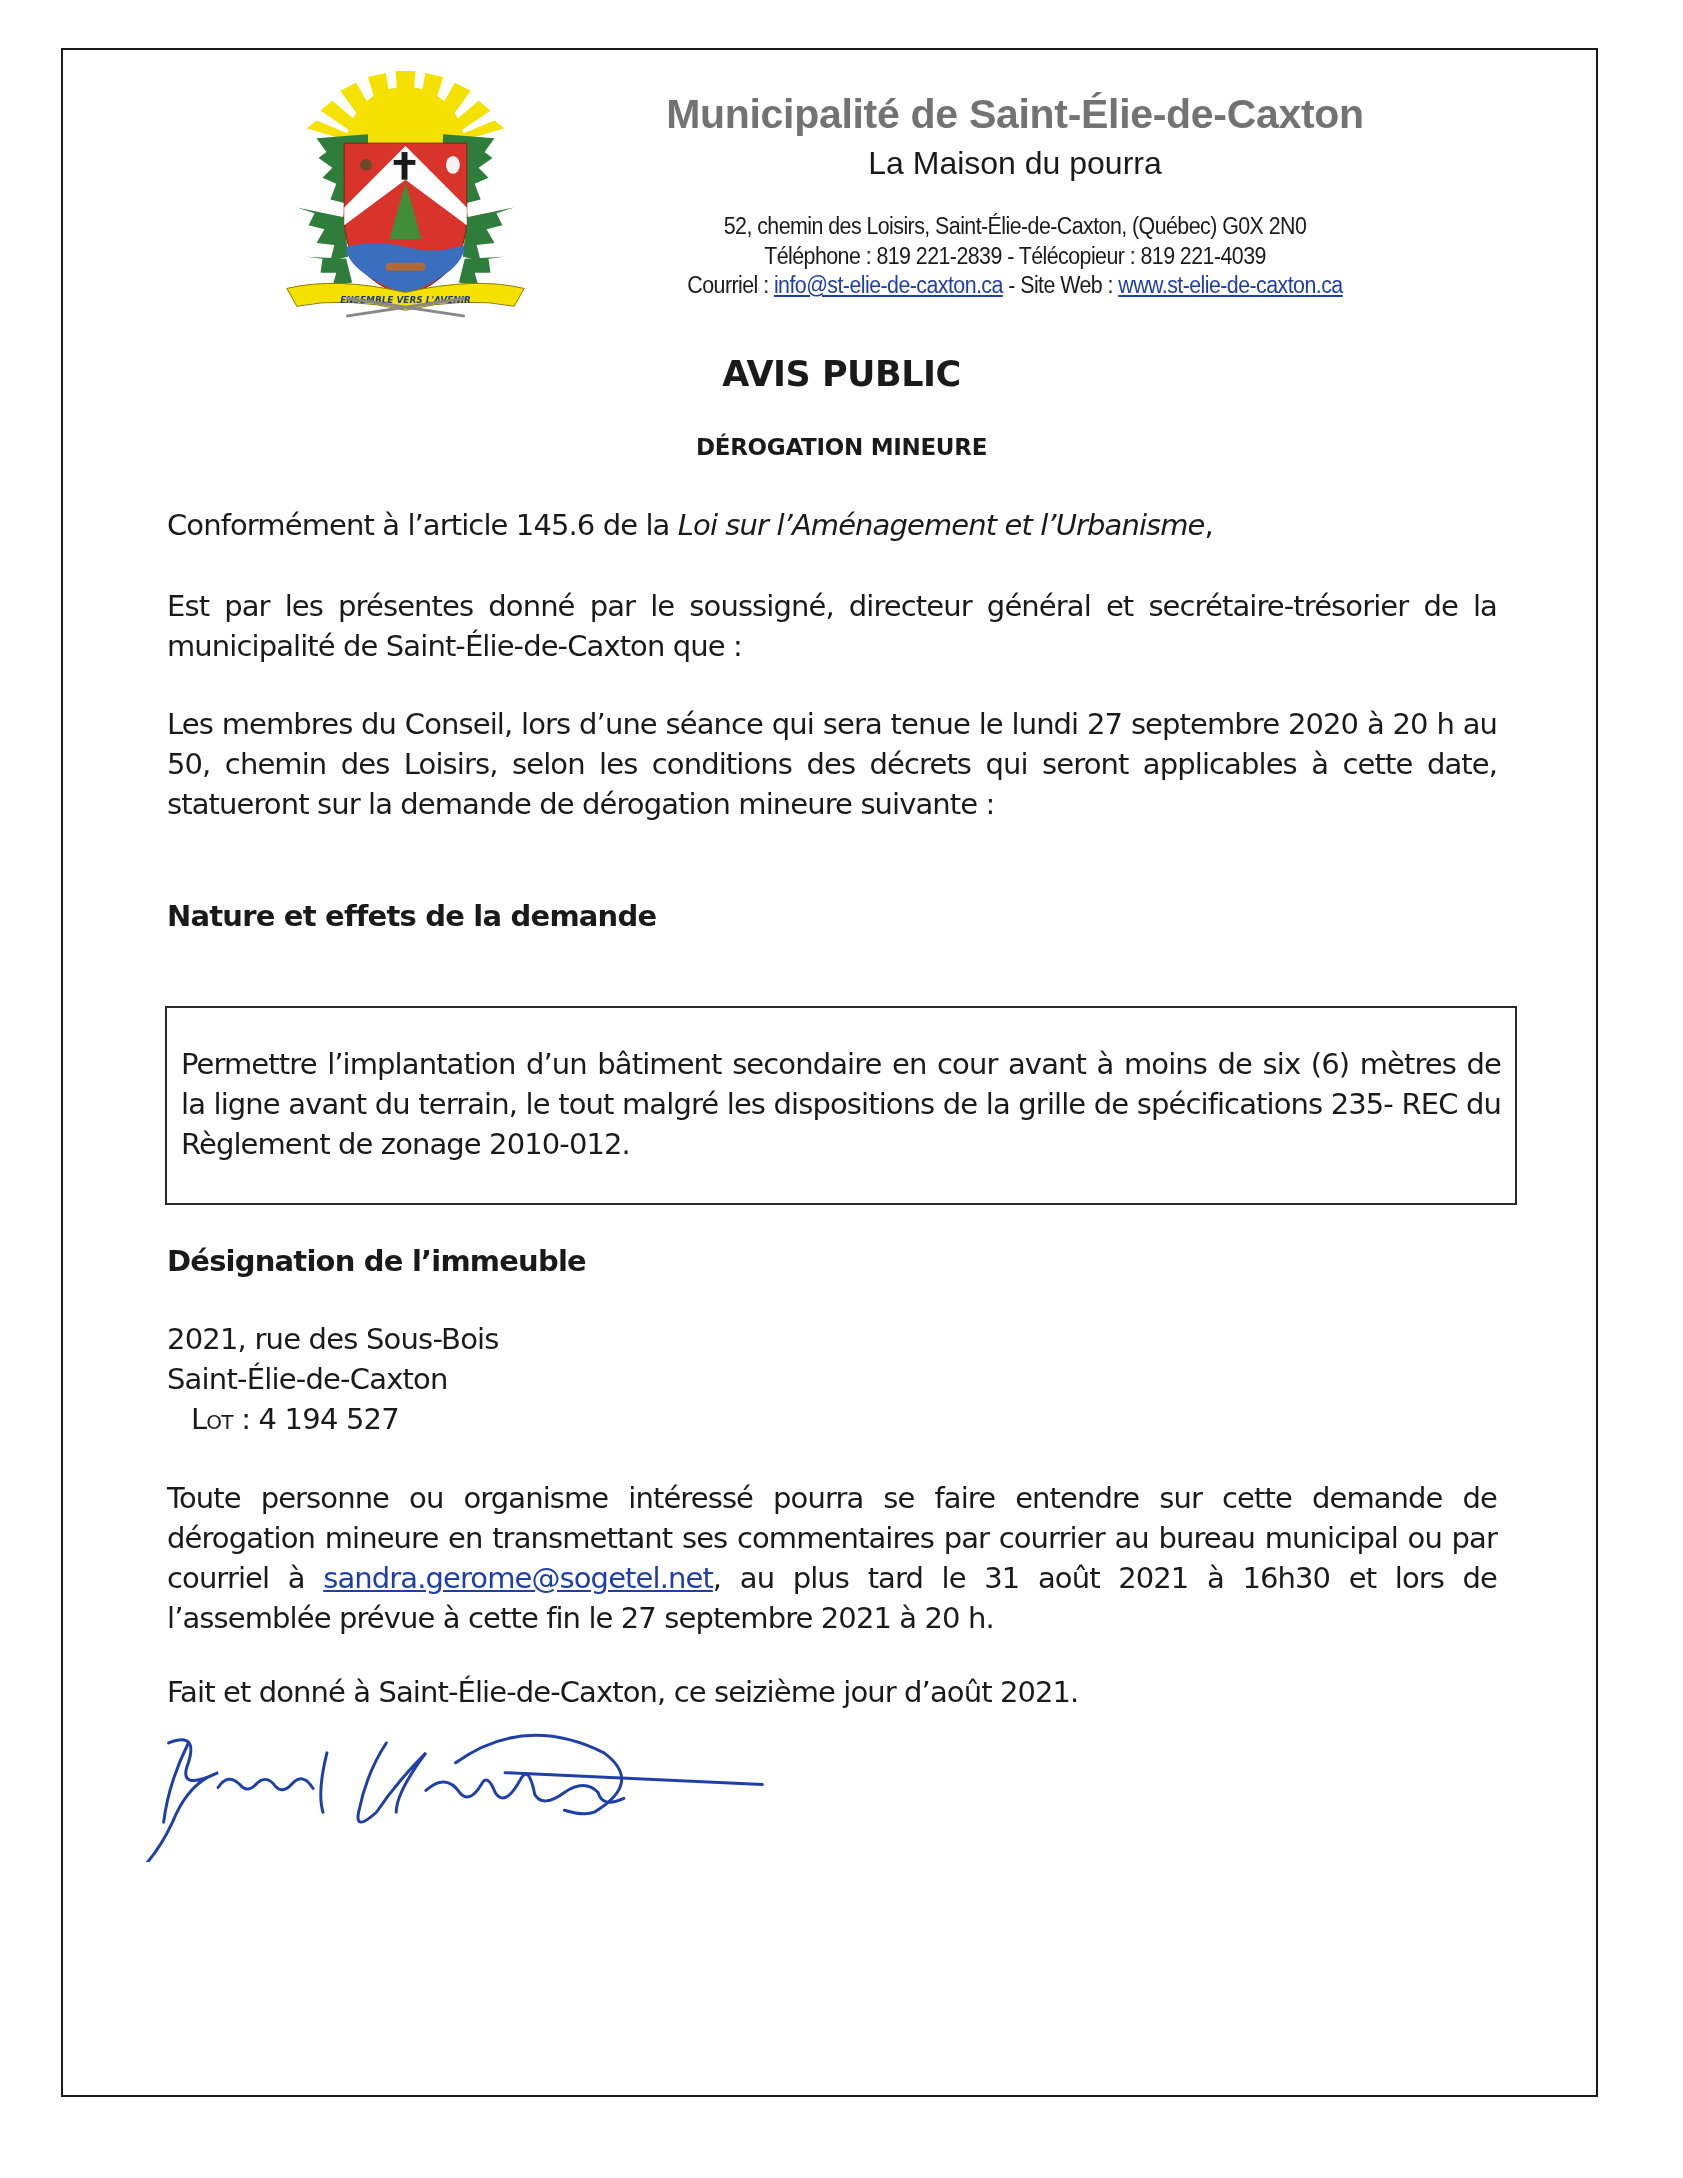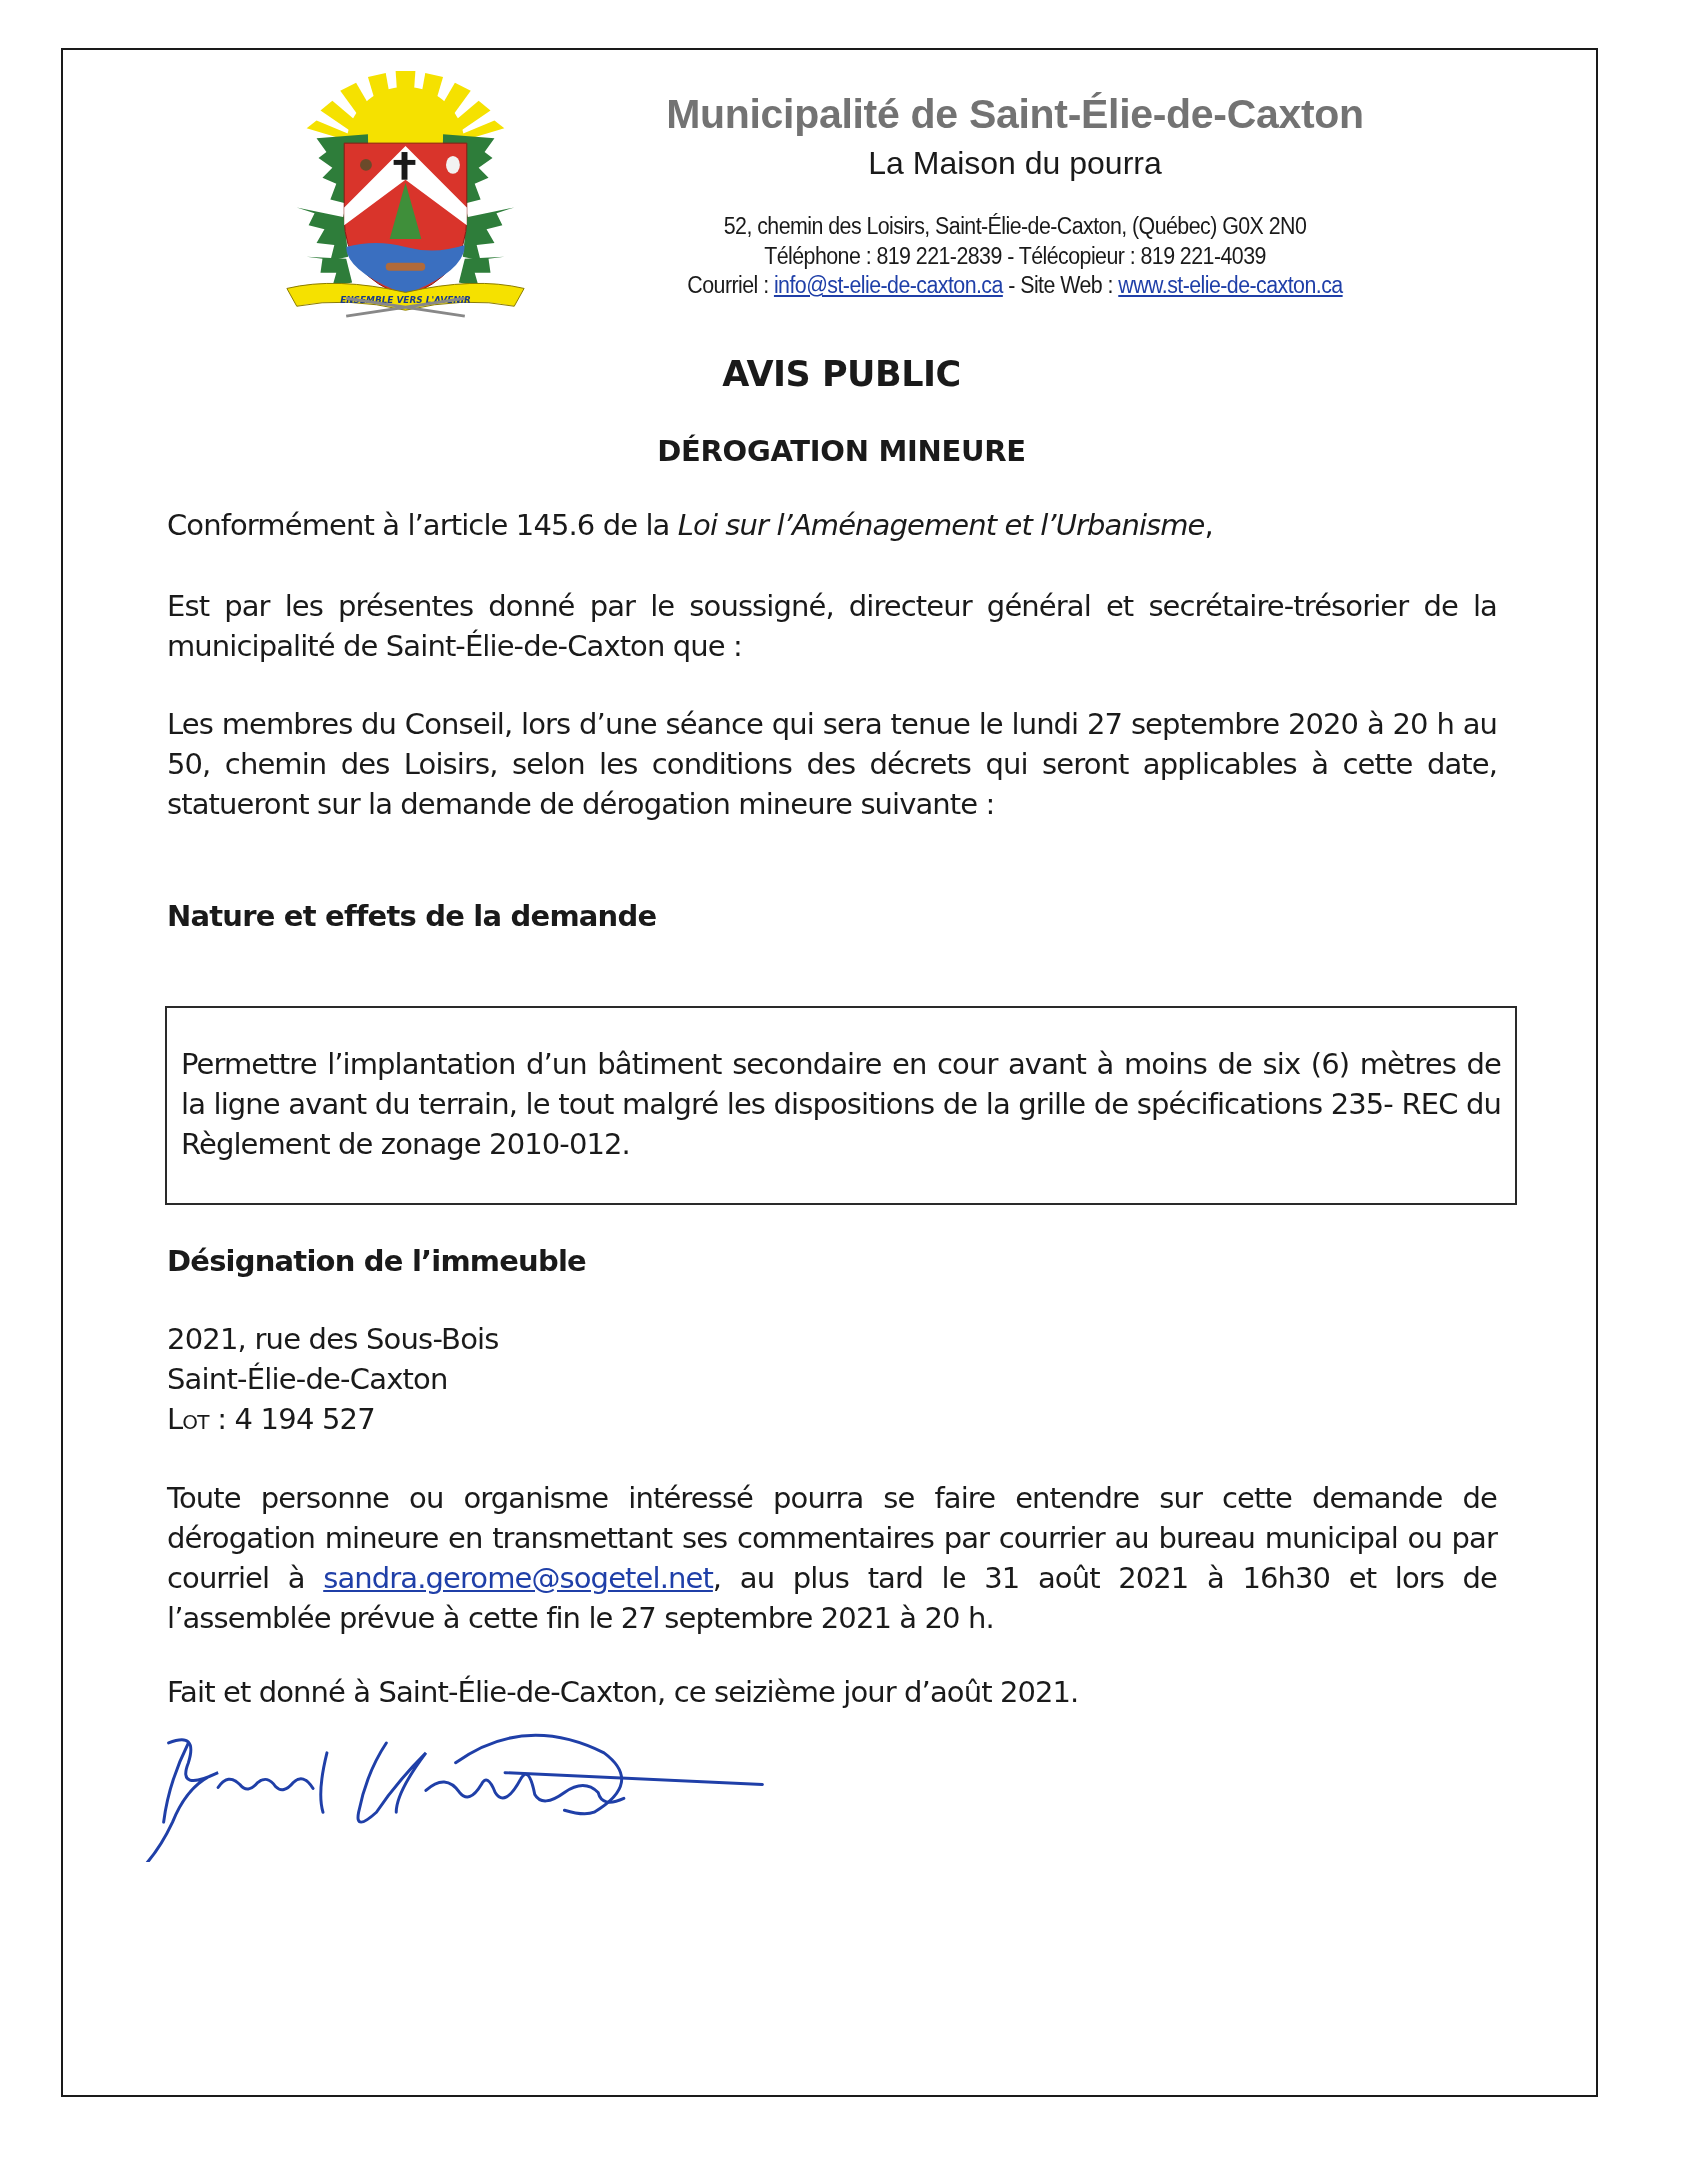--- a/index.html
+++ b/index.html
@@ -14,35 +14,35 @@
   .org-sub { position:absolute; left:594px; width:842px; top:145px; text-align:center;
              font-family:"Liberation Sans", sans-serif; font-size:32px; }
   .contact { position:absolute; left:594px; width:842px; text-align:center;
              font-family:"Liberation Sans", sans-serif; font-size:23px; letter-spacing:-0.6px;
              transform:scaleX(0.93); transform-origin:center; }
   .c1 { top:213px; } .c2 { top:243px; } .c3 { top:272px; }
   a.link { color:#1f3fa8; text-decoration:underline; }
   .avis { position:absolute; left:594px; width:495px; top:354px; text-align:center;
           font-weight:bold; font-size:35px; letter-spacing:-0.5px; }
   .derog { position:absolute; left:594px; width:495px; top:434px; text-align:center;
-           font-weight:bold; font-size:29px; letter-spacing:-0.3px; }
+           font-weight:bold; font-size:23px; letter-spacing:-0.3px; }
   .para { position:absolute; left:167px; width:1330px; font-size:29px; line-height:40px;
           letter-spacing:-0.9px; text-align:justify; }
   .para.last-left { text-align-last:left; }
   .p1 { top:505px; }
   .p2 { top:586px; }
   .p3 { top:704px; }
   .h-nature { position:absolute; left:167px; top:899px; font-weight:bold; font-size:29px; letter-spacing:-0.8px; }
   .box { position:absolute; left:165px; top:1006px; width:1352px; height:199px;
          border:2px solid #2a2a2a; box-sizing:border-box; }
   .box-text { position:absolute; left:14px; right:14px; top:36px; font-size:29px; line-height:40px;
               letter-spacing:-0.9px; text-align:justify; text-align-last:left; }
   .h-desig { position:absolute; left:167px; top:1244px; font-weight:bold; font-size:29px; letter-spacing:-0.8px; }
   .addr { position:absolute; left:167px; top:1319px; font-size:29px; line-height:40px; letter-spacing:-0.8px; }
-  .smallcaps { font-variant:small-caps; }
+  .smallcaps { font-variant:small-caps;margin-left:24px; }
   .p4 { top:1478px; }
   .p5 { top:1675px; left:167px; position:absolute; font-size:29px; letter-spacing:-0.9px; }
   .sig { position:absolute; left:129px; top:1713px; width:673px; height:149px; }
   .signer { position:absolute; left:167px; top:1792px; font-size:29px; line-height:40px; letter-spacing:-0.8px; }
 </style>
 </head>
 <body>
 
 <div class="frame"></div>
 

